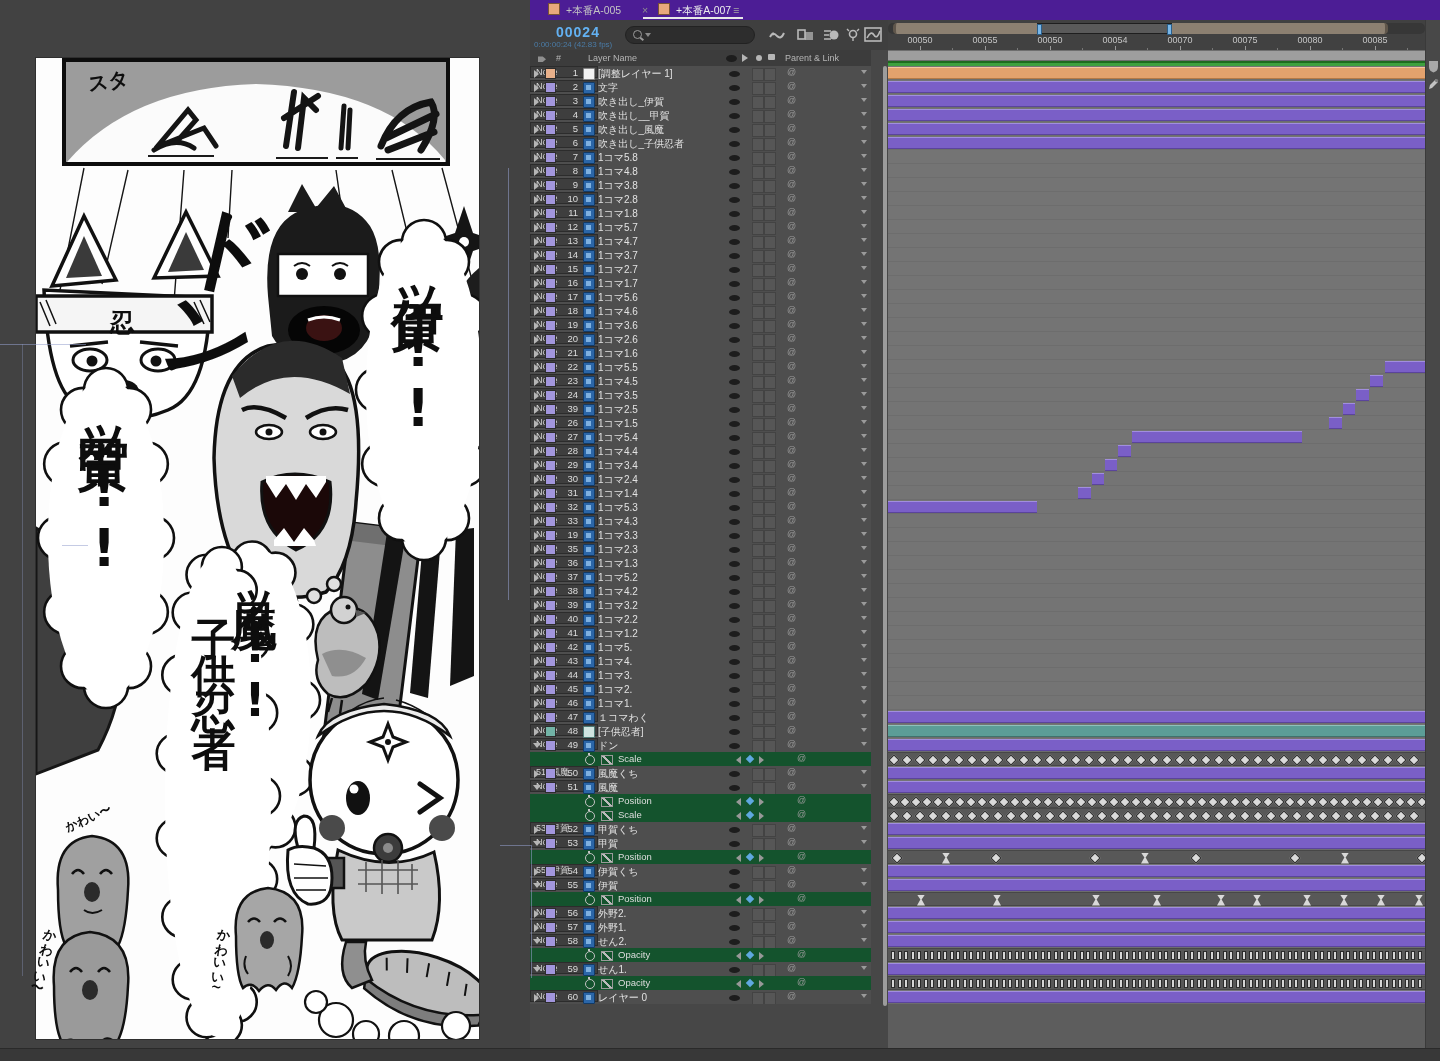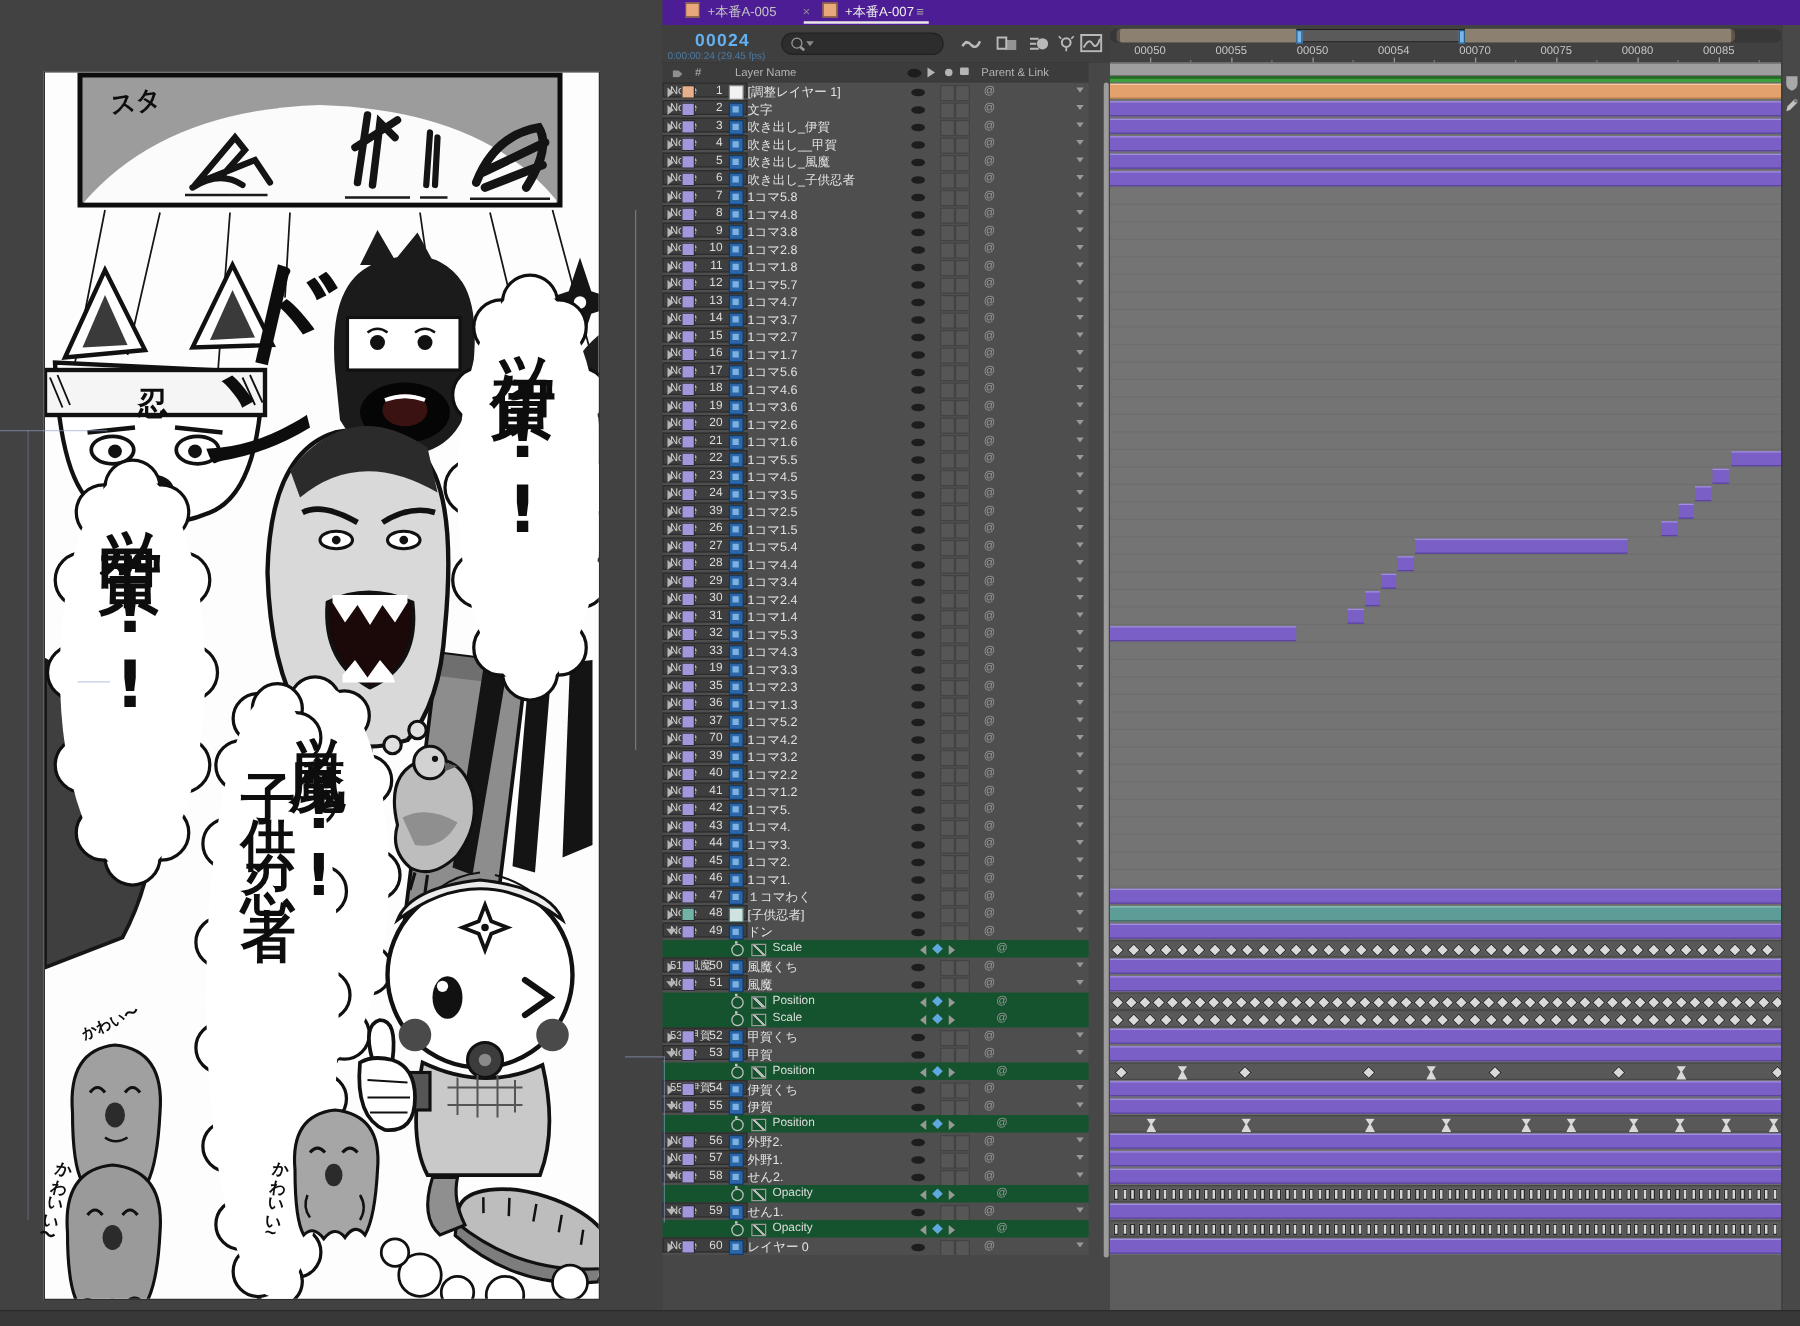--- a/index.html
+++ b/index.html
@@ -350,21 +350,21 @@
     <div id="tl-tabs" class="abs">
       <div class="ttab" style="left:18px;"><span class="sq"></span><span>+本番A-005</span></div>
       <span class="ttab" style="left:112px;color:#8f8f8f;">×</span>
       <div class="ttab active" style="left:128px;"><span class="sq"></span><span>+本番A-007</span></div>
       <span class="ttab" style="left:203px;color:#a5a5a5;">≡</span>
       <div id="tab-underline" class="abs"></div>
     </div>
 
     <div id="tl-toolbar" class="abs">
       <span id="timecode">00024</span>
-      <span id="timecode-detail">0:00:00:24 (29.45 fps)</span>
+      <span id="timecode-detail">0:00:00:24 (42.83 fps)</span>
       <div id="search">
           <span class="mag"></span>
           <span class="drp"></span>
         </div>
       <span class="tbico" style="left:238px;"><svg viewBox="0 0 18 15">
             <path d="M2,10 Q5,4 9,9 Q13,13 16,6" stroke="#b9b9b9" stroke-width="2" fill="none"></path>
             <circle cx="5" cy="7" r="1.4" fill="#b9b9b9"></circle>
           </svg></span>
       <span class="tbico" style="left:267px;"><svg viewBox="0 0 18 15">
             <rect x="1" y="3" width="7" height="9" fill="none" stroke="#b9b9b9" stroke-width="1.6"></rect>
@@ -836,21 +836,21 @@
           <span class="lname">1コマ5.2</span>
           <span class="eyeico"></span>
           <span class="avcell" style="left: 222px;"></span>
           <span class="avcell" style="left: 234px;"></span>
           <span class="pick">@</span>
           <div class="pdrop">None<i></i></div>
         </div>
         <div class="lrow">
           <span class="chev"></span>
           <span class="swatch" style="background: rgb(162, 150, 221);"></span>
-          <span class="lnum">70</span>
+          <span class="lnum">38</span>
           <span class="licon footage"></span>
           <span class="lname">1コマ4.2</span>
           <span class="eyeico"></span>
           <span class="avcell" style="left: 222px;"></span>
           <span class="avcell" style="left: 234px;"></span>
           <span class="pick">@</span>
           <div class="pdrop">None<i></i></div>
         </div>
         <div class="lrow">
           <span class="chev"></span>

